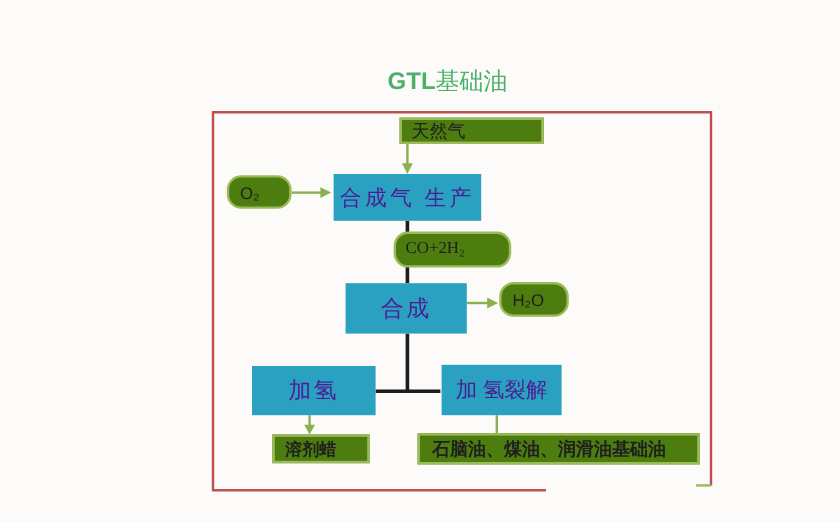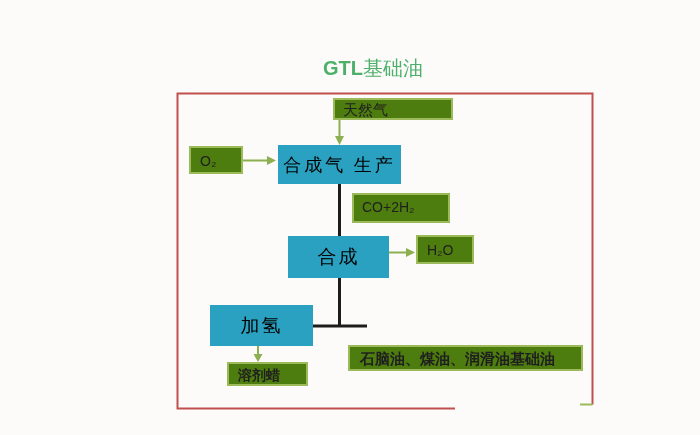--- a/index.html
+++ b/index.html
@@ -30,42 +30,42 @@
   svg.connectors{position:absolute;left:0;top:0;width:700px;height:435px;}
 
   .node{
     position:absolute;
     box-sizing:border-box;
     background:#4d7c0f;
     border:2px solid #9cba59;
     color:#1f1f1f;
     white-space:nowrap;
   }
-  .node.latin{font-family:"Liberation Sans", sans-serif;font-size:14px;}
+  .node.latin{font-family:"Liberation Sans", sans-serif;font-size:14px;border-radius:12px;}
   .node.cjk{font-family:"Liberation Serif","DejaVu Serif", serif;font-size:15px;}
   .node.bold{font-weight:700;}
 
   .proc{
     position:absolute;
     box-sizing:border-box;
     background:#2aa1c0;
-    color:#000000;
+    color:#4c1d95;
     font-family:"Liberation Serif","DejaVu Serif", serif;
     display:flex;align-items:center;justify-content:center;
     white-space:nowrap;
   }
 
   
   #box-natural-gas {left:333px;top:98px; width:120px;height:22px;padding:1px 0 0 8px;line-height:19px;}
   #box-o2          {left:189px;top:146px;width:54px; height:28px;padding:4px 0 0 9px;line-height:19px;}
-  #box-co-2h2      {left:352px;top:193px;width:98px; height:30px;padding:3px 0 16px 8px;line-height:19px;}
+  #box-co-2h2      {left:328px;top:193px;width:98px; height:30px;padding:3px 0 16px 8px;line-height:19px;font-family:Liberation Serif, serif;}
   #box-h2o         {left:416px;top:235px;width:58px; height:29px;padding:4px 0 0 9px;line-height:19px;}
   #box-ch2         {left:338px;top:274px;width:89px; height:28px;padding:3px 0 0 9px;line-height:19px;}
   #box-solvent-wax {left:227px;top:362px;width:81px; height:24px;padding:2px 16px 0 9px;line-height:19px;font-size:14px;}
-  #box-products    {left:348px;top:345px;width:235px;height:26px;padding:2px 0 0 10px;line-height:20px;}
+  #box-products    {left:348px;top:361px;width:235px;height:26px;padding:2px 0 0 10px;line-height:20px;}
 
   #proc-syngas     {left:278px;top:145px;width:123px;height:39px;font-size:18px;letter-spacing:3px;}
   #proc-synthesis  {left:288px;top:236px;width:101px;height:42px;font-size:19px;letter-spacing:2px;}
   #proc-hydro      {left:210px;top:305px;width:103px;height:41px;font-size:19px;letter-spacing:2px;}
   #proc-hydrocrack {left:368px;top:304px;width:100px;height:42px;font-size:18px;letter-spacing:0px;}
 </style>
 </head>
 <body>
 
 <div class="stage">
@@ -114,14 +114,15 @@
   <div class="node cjk bold" id="box-solvent-wax">溶剂蜡</div>
 
   <div class="node cjk bold" id="box-products">石脑油、煤油、润滑油基础油</div>
 
   <div class="proc" id="proc-syngas">合成气 生产</div>
 
   <div class="proc" id="proc-synthesis">合成</div>
 
   <div class="proc" id="proc-hydro">加氢</div>
 
+  <div class="proc" id="proc-hydrocrack">加 氢裂解</div>
 
 </div>
 
 </body></html>

